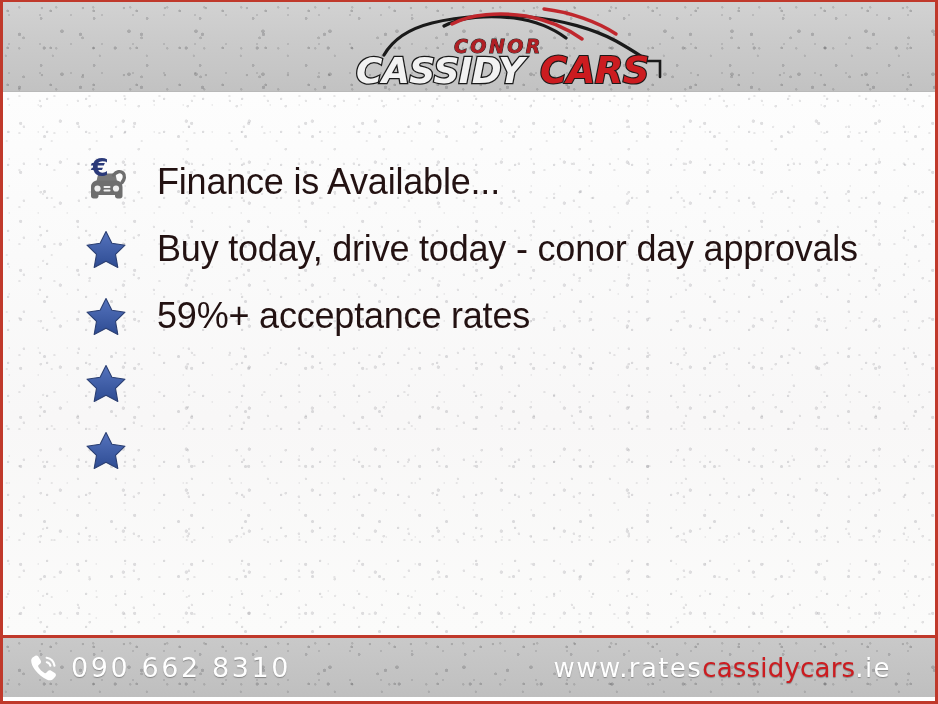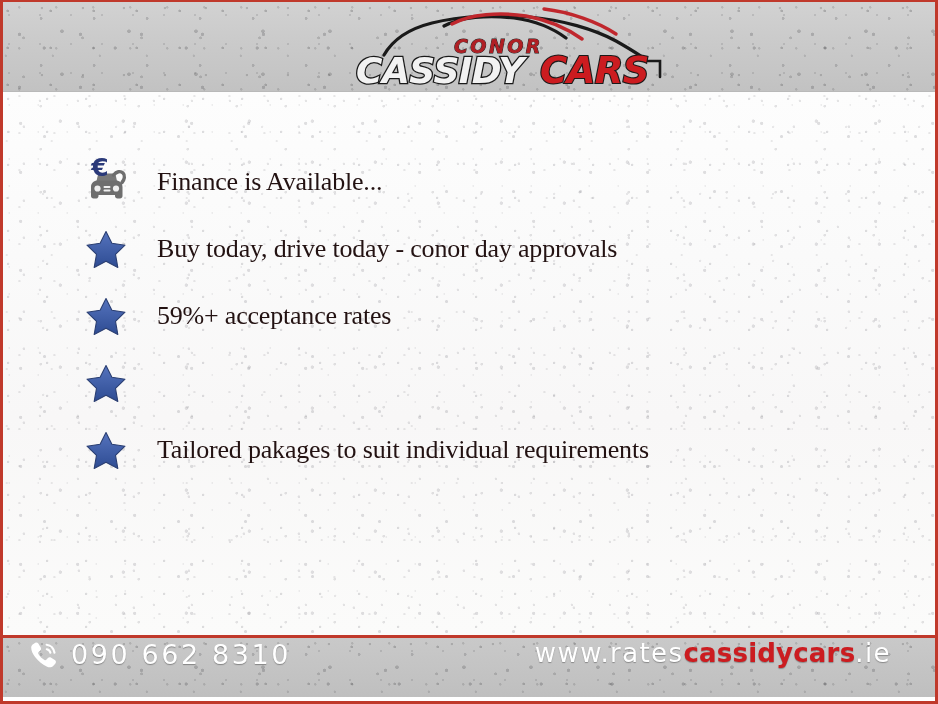--- a/index.html
+++ b/index.html
@@ -106,46 +106,45 @@
     padding-left: 82px;
   }
   .bullet {
     width: 52px;
     flex: 0 0 52px;
     display: flex;
     align-items: center;
     justify-content: flex-start;
   }
   .feature-text {
-    font-size: 26px;
+    font-size: 36px;
     line-height: 1;
     color: #231212;
     letter-spacing: -0.2px;
     white-space: nowrap;
     padding-left: 20px;
-    font-family: Liberation Serif, serif;
   }
   .star-svg { width: 42px; height: 42px; display: block; }
   .car-svg  { width: 50px; height: 50px; display: block; margin-left: -2px; }
 
   
   #footer {
     position: relative;
     height: 62px;
     background:
       linear-gradient(180deg, #c9c9c9 0%, #c4c4c4 50%, #bfbfbf 100%);
     border-top: 3px solid #c0392b;
     overflow: hidden;
   }
   #footer-inner {
     position: relative;
     z-index: 2;
     height: 100%;
     display: flex;
-    align-items: flex-start;
+    align-items: center;
     padding: 0 44px 0 24px;
   }
   #phone-group {
     display: flex;
     align-items: center;
     gap: 11px;
   }
   .phone-svg { width: 33px; height: 33px; display: block; }
   #phone-number {
     font-size: 27px;
@@ -157,21 +156,21 @@
   }
   #website {
     margin-left: auto;
     font-size: 26px;
     letter-spacing: .4px;
     white-space: nowrap;
     font-family: "DejaVu Sans", sans-serif;
     text-shadow: 0 1px 1px rgba(80,80,80,.5);
   }
   .w-white { color: #ffffff; font-weight: 400; letter-spacing: 1.4px; }
-  .w-red   { color: #cc1c20; font-weight: 700; letter-spacing: .2px; }
+  .w-red   { color: #cc1c20; font-weight: 400; letter-spacing: .2px; }
 </style>
 </head>
 <body>
 
 <div id="ad-card">
 
   <div id="header" class="tex-dark">
     <div id="logo-wrap">
       <svg viewBox="0 0 330 88" xmlns="http://www.w3.org/2000/svg" aria-label="Conor Cassidy Cars logo">
 
@@ -252,21 +251,20 @@
           </svg>
         </span>
       </div>
 
       <div class="feature-row">
         <span class="bullet">
           <svg class="star-svg" viewBox="0 0 42 42" xmlns="http://www.w3.org/2000/svg">
             <path d="M21 3.5 L26.9 15.3 L40 17.2 L30.5 26.4 L32.8 39.4 L21 33.2 L9.2 39.4 L11.5 26.4 L2 17.2 L15.1 15.3 Z" fill="url(#sg)" stroke="#2b3f72" stroke-width="1.1" stroke-linejoin="round"></path>
           </svg>
         </span>
-        <span class="feature-text">Tailored pakages to suit individual requirements</span>
       </div>
 
     </div>
   </div>
 
   <div id="footer" class="tex-dark">
     <div id="footer-inner">
 
       <div id="phone-group">
         <span>

